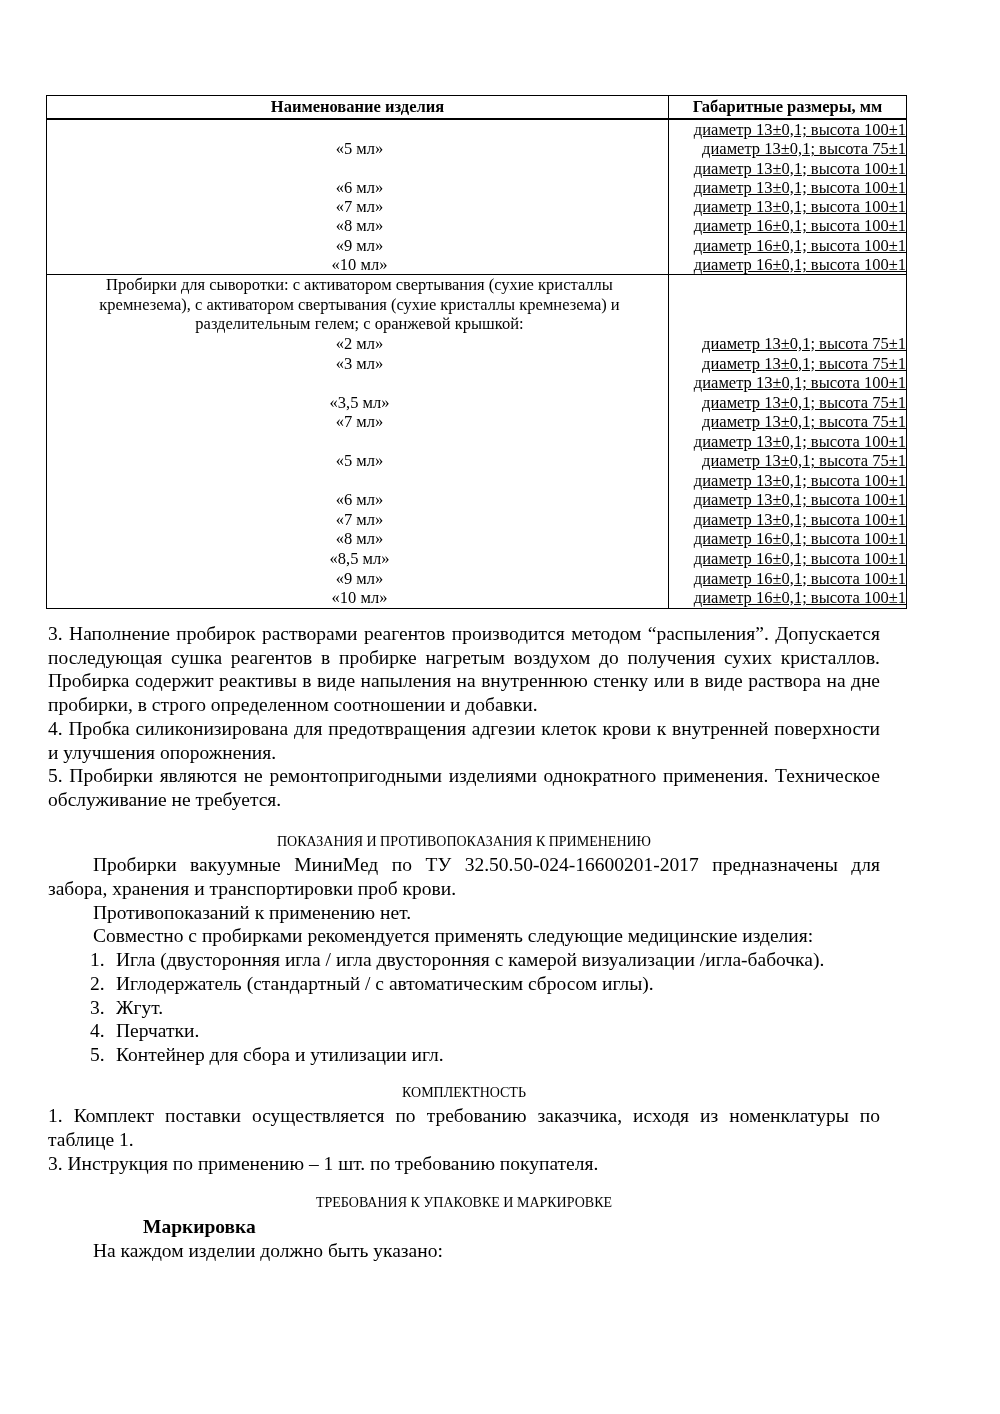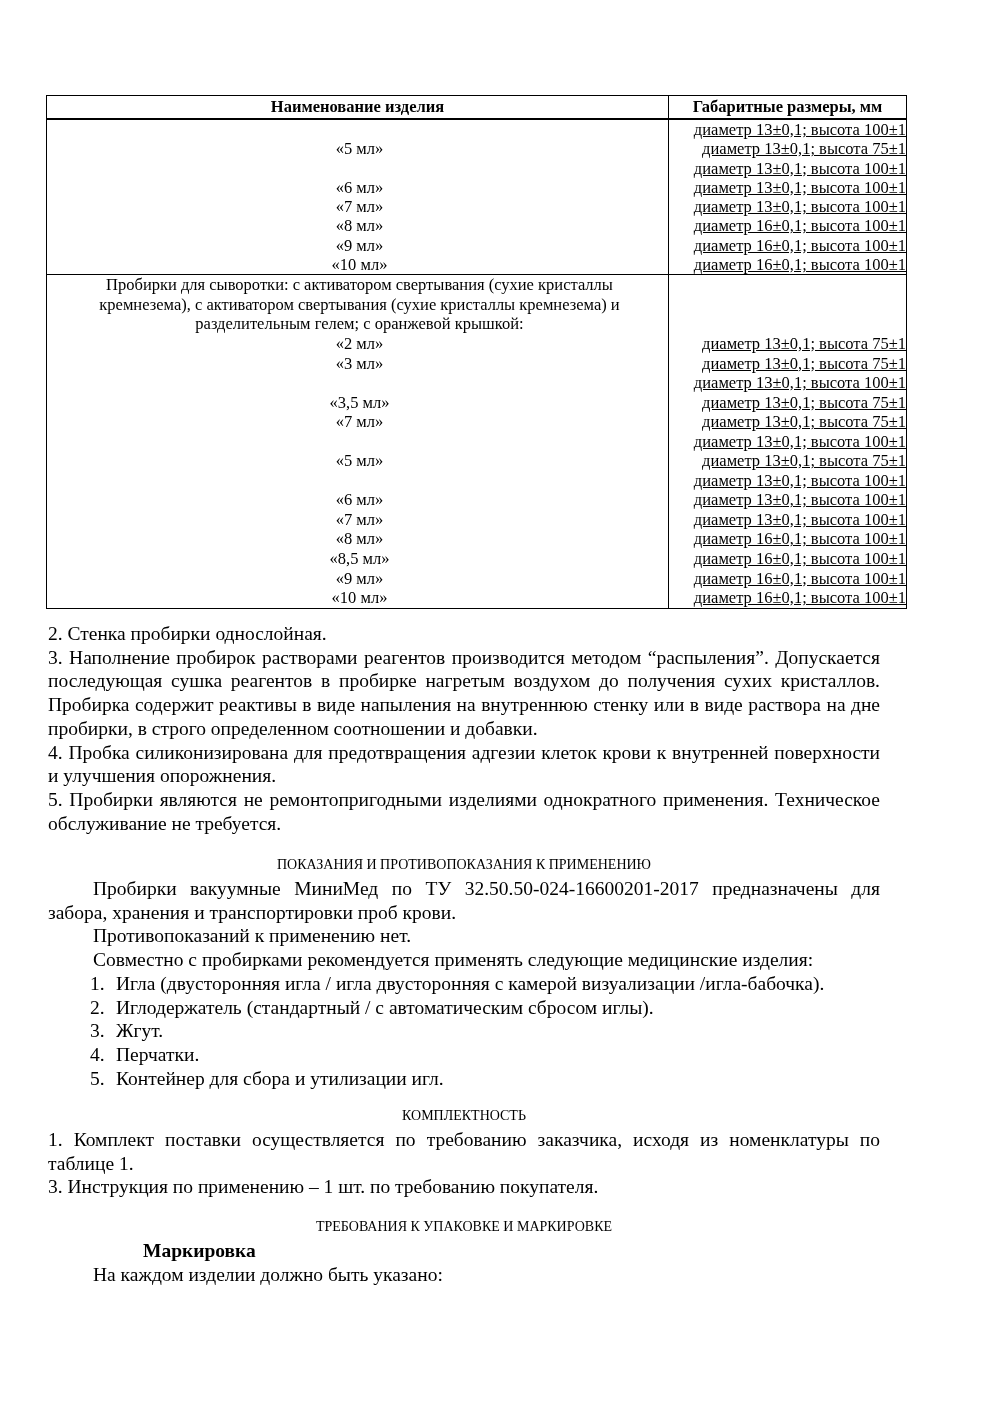--- a/index.html
+++ b/index.html
@@ -143,21 +143,20 @@
         <div class="tl">диаметр 16±0,1; высота 100±1</div>
         <div class="tl">диаметр 16±0,1; высота 100±1</div>
         <div class="tl">диаметр 16±0,1; высота 100±1</div>
       </td>
     </tr>
   </tbody>
     </table>
 
   <div class="bodytext">
 
-    <p class="just">2. Стенка пробирки однослойная.</p>
     <p class="just">3. Наполнение пробирок растворами реагентов производится методом “распыления”. Допускается последующая сушка реагентов в пробирке нагретым воздухом до получения сухих кристаллов. Пробирка содержит реактивы в виде напыления на внутреннюю стенку или в виде раствора на дне пробирки, в строго определенном соотношении и добавки.</p>
     <p class="just">4. Пробка силиконизирована для предотвращения адгезии клеток крови к внутренней поверхности и улучшения опорожнения.</p>
     <p class="just">5. Пробирки являются не ремонтопригодными изделиями однократного применения. Техническое обслуживание не требуется.</p>
 
     <h2>ПОКАЗАНИЯ И ПРОТИВОПОКАЗАНИЯ К ПРИМЕНЕНИЮ</h2>
     <p class="just ind">Пробирки вакуумные МиниМед по ТУ 32.50.50-024-16600201-2017 предназначены для забора, хранения и транспортировки проб крови.</p>
     <p class="ind">Противопоказаний к применению нет.</p>
     <p class="ind">Совместно с пробирками рекомендуется применять следующие медицинские изделия:</p>
 
     <div class="numlist">

